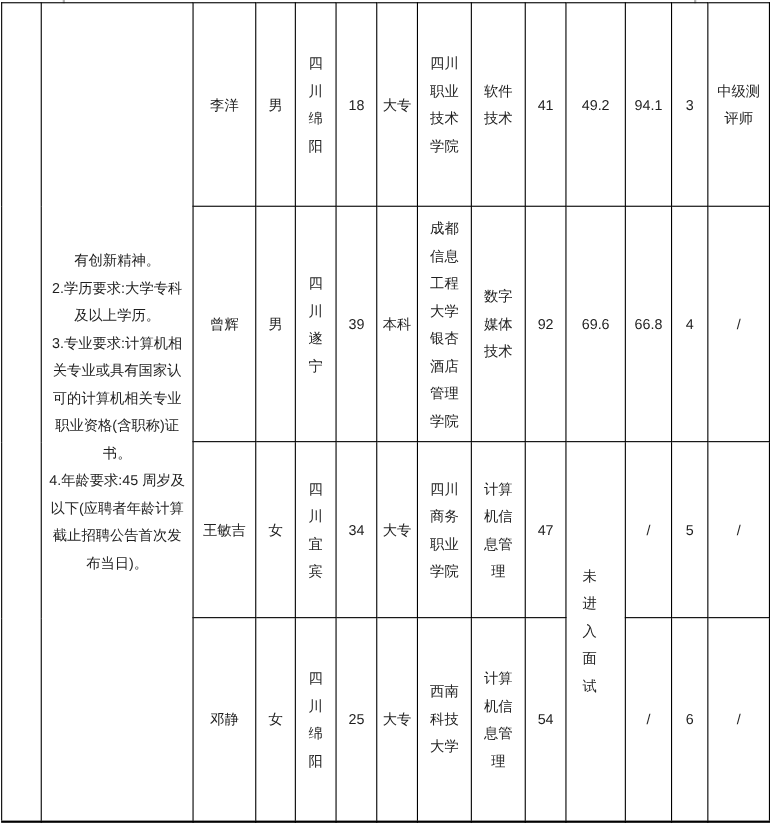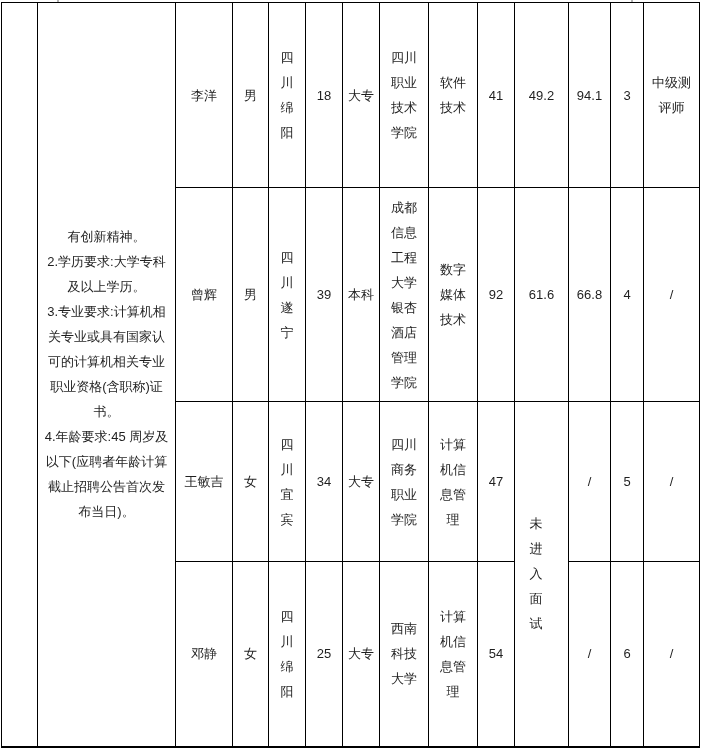--- a/index.html
+++ b/index.html
@@ -137,21 +137,21 @@
 工程
 大学
 银杏
 酒店
 管理
 学院</td>
       <td>数字
 媒体
 技术</td>
       <td>92</td>
-      <td>61.6</td>
+      <td>69.6</td>
       <td>66.8</td>
       <td>4</td>
       <td>/</td>
     </tr>
 
     <tr style="height:160px">
       <td>王敏吉</td>
       <td>女</td>
       <td>四
 川

